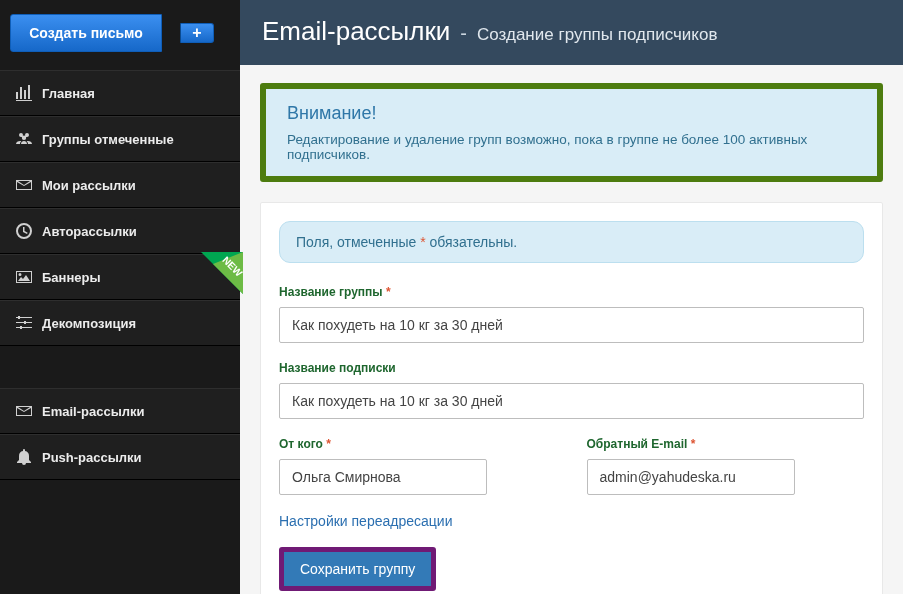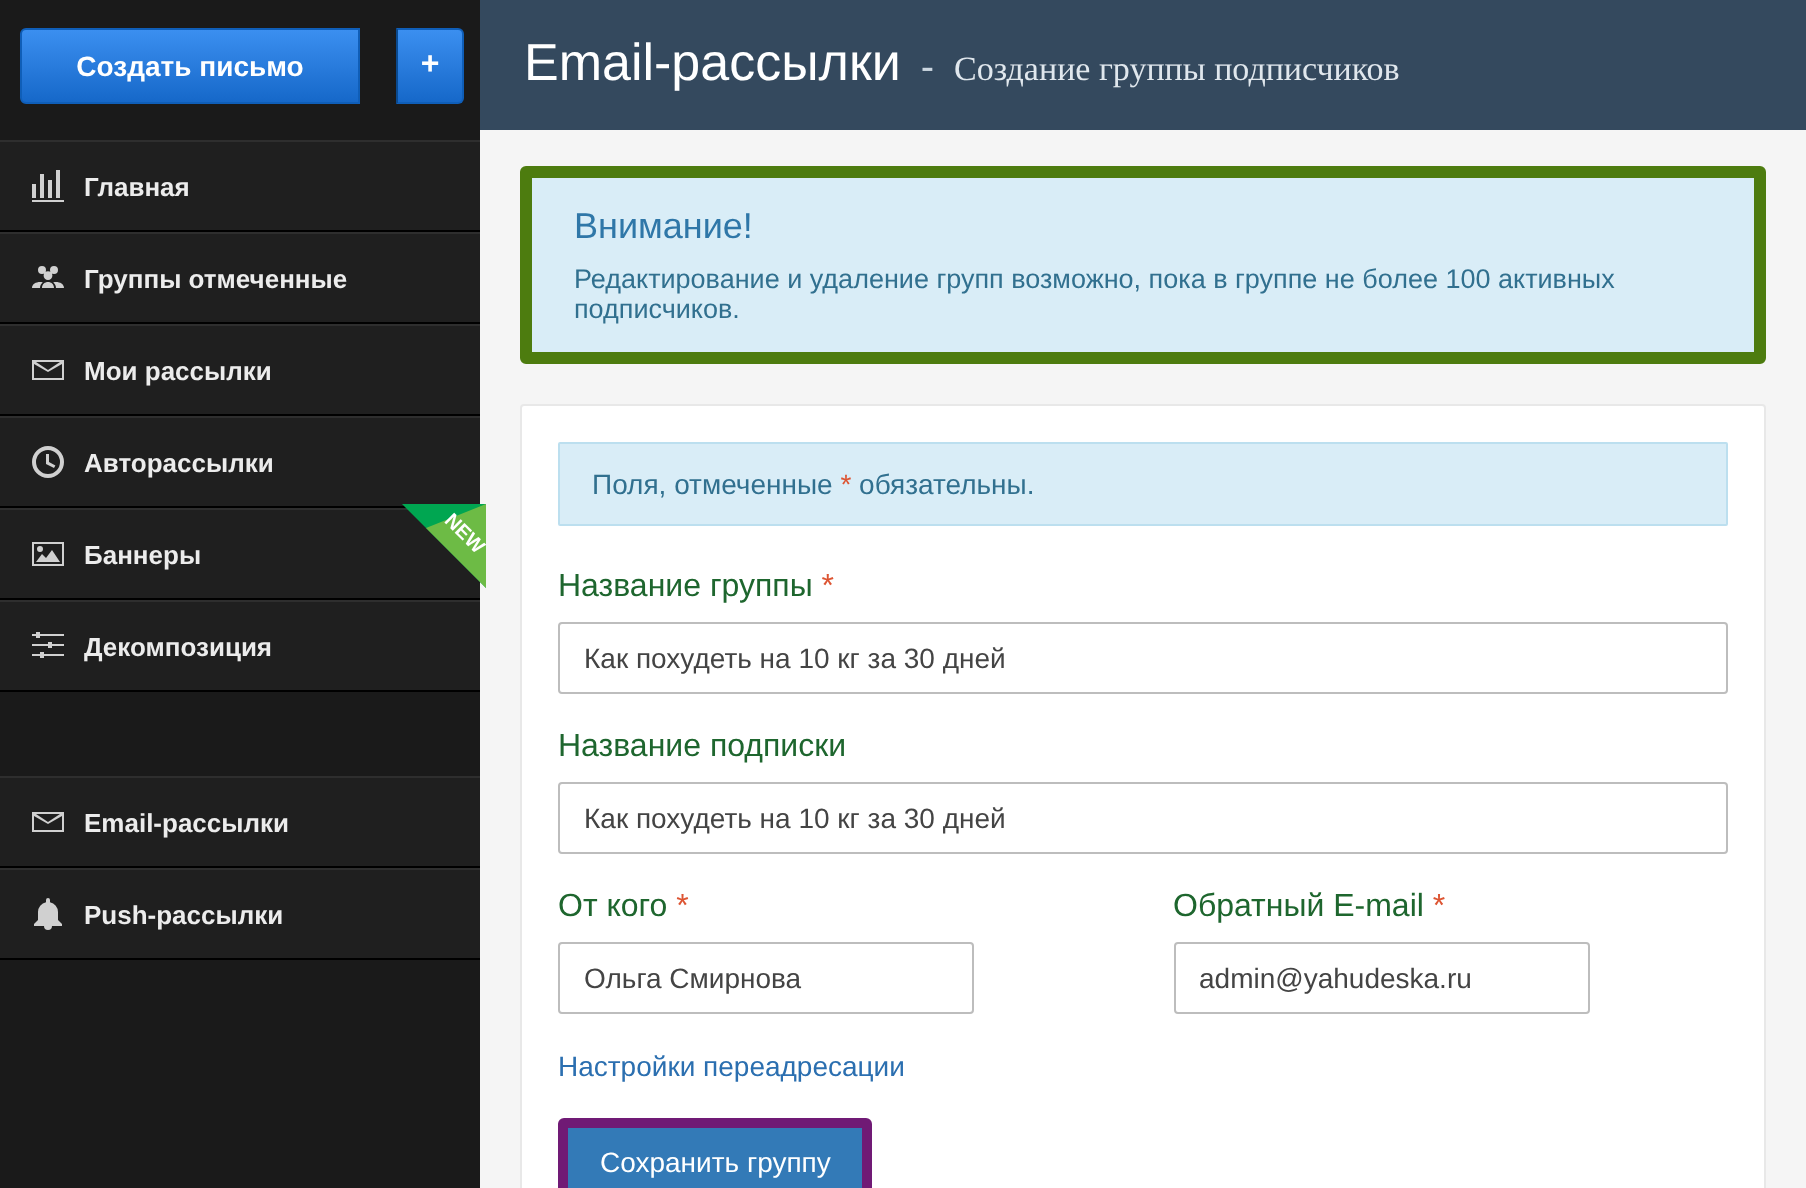--- a/index.html
+++ b/index.html
@@ -1,39 +1,39 @@
 <!DOCTYPE html>
 <html><head>
 <meta charset="utf-8">
 <style>
 * { margin: 0; padding: 0; box-sizing: border-box; }
 body { font-family: "Helvetica Neue", Arial, sans-serif; font-size: 14px; background: #f5f5f5; width: 903px; height: 594px; overflow: hidden; display: flex; }
 .sidebar { width: 240px; background: #1a1a1a; display: flex; flex-direction: column; }
-.create-btn-wrap { padding: 14px 8px 18px 10px; display: flex; gap: 18px; }
+.create-btn-wrap { padding: 14px 26px 18px 10px; display: flex; gap: 18px; align-items: center; }
 .create-btn { flex: 1; background: linear-gradient(#3b8ff0, #1668c9); color: #fff; border: 1px solid #0f5eb8; padding: 10px 12px; font-size: 14px; font-weight: 700; cursor: pointer; border-radius: 3px 0 0 3px; }
 .create-plus { width: 34px; background: linear-gradient(#3b8ff0, #1668c9); color: #fff; border: 1px solid #0f5eb8; border-left: 1px solid #0a4a90; font-size: 16px; font-weight: 700; cursor: pointer; border-radius: 0 3px 3px 0; }
 .nav-item { display: flex; align-items: flex-end; gap: 10px; padding: 14px 16px; color: #ececec; border-top: 1px solid #2e2e2e; border-bottom: 1px solid #000; cursor: pointer; background: #1f1f1f; font-weight: 700; font-size: 13px; position: relative; }
 .nav-group + .nav-group { margin-top: 42px; }
 .nav-icon { width: 16px; height: 16px; display: inline-flex; align-items: center; justify-content: center; color: #d0d0d0; flex-shrink: 0; }
 .nav-icon svg { width: 16px; height: 16px; fill: currentColor; }
 .new-badge { position: absolute; top: -3px; right: -3px; width: 42px; height: 42px; pointer-events: none; }
 .main { flex: 1; display: flex; flex-direction: column; }
 .header { background: #34495e; color: #fff; padding: 16px 22px 18px; display: flex; align-items: baseline; gap: 10px; }
 .header-title { font-size: 26px; font-weight: 400; }
 .header-sep { font-size: 20px; color: #cbd6e0; }
-.header-sub { font-size: 17px; color: #e0e7ed; font-family: Liberation Serif, serif; }
+.header-sub { font-size: 17px; color: #e0e7ed; }
 .content { padding: 18px 20px; overflow-y: auto; }
 .alert { background: #d9edf7; border: 6px solid #4d7c0f; border-radius: 3px; padding: 14px 21px; }
 .alert-title { color: #2f77a8; font-size: 18px; font-weight: 400; margin-bottom: 8px; }
 .alert-text { color: #31708f; font-size: 13.5px; }
 .card { background: #fff; border: 1px solid #e8e8e8; border-radius: 2px; margin-top: 20px; padding: 18px; }
-.info-bar { background: #d9edf7; border: 1px solid #bcdfef; border-radius: 1px; padding: 12px 16px; color: #31708f; font-size: 14px; margin-bottom: 22px; }
+.info-bar { background: #d9edf7; border: 1px solid #bcdfef; border-radius: 11px; padding: 12px 16px; color: #31708f; font-size: 14px; margin-bottom: 22px; }
 .req { color: #d53; }
 .form-group { margin-bottom: 18px; }
-.form-label { display: block; font-weight: 400; color: #1e662e; font-size: 16px; margin-bottom: 8px; }
+.form-label { display: block; font-weight: 700; color: #1e662e; font-size: 12px; margin-bottom: 8px; }
 .form-input { width: 100%; border: 1px solid #bdbdbd; padding: 9px 12px; font-size: 14px; color: #444; border-radius: 2px; }
 .form-row { display: flex; gap: 30px; }
 .form-row .form-group { flex: 1; }
 .form-row .form-input { width: 75%; }
 .link { color: #2b6fb0; font-size: 14px; cursor: pointer; display: inline-block; text-align: right; }
 .save-btn { background: #337ab7; color: #fff; border: 5px solid #701a75; padding: 9px 16px; font-size: 14px; border-radius: 3px; cursor: pointer; margin-top: 18px; }
 </style>
 </head>
 <body>
 

